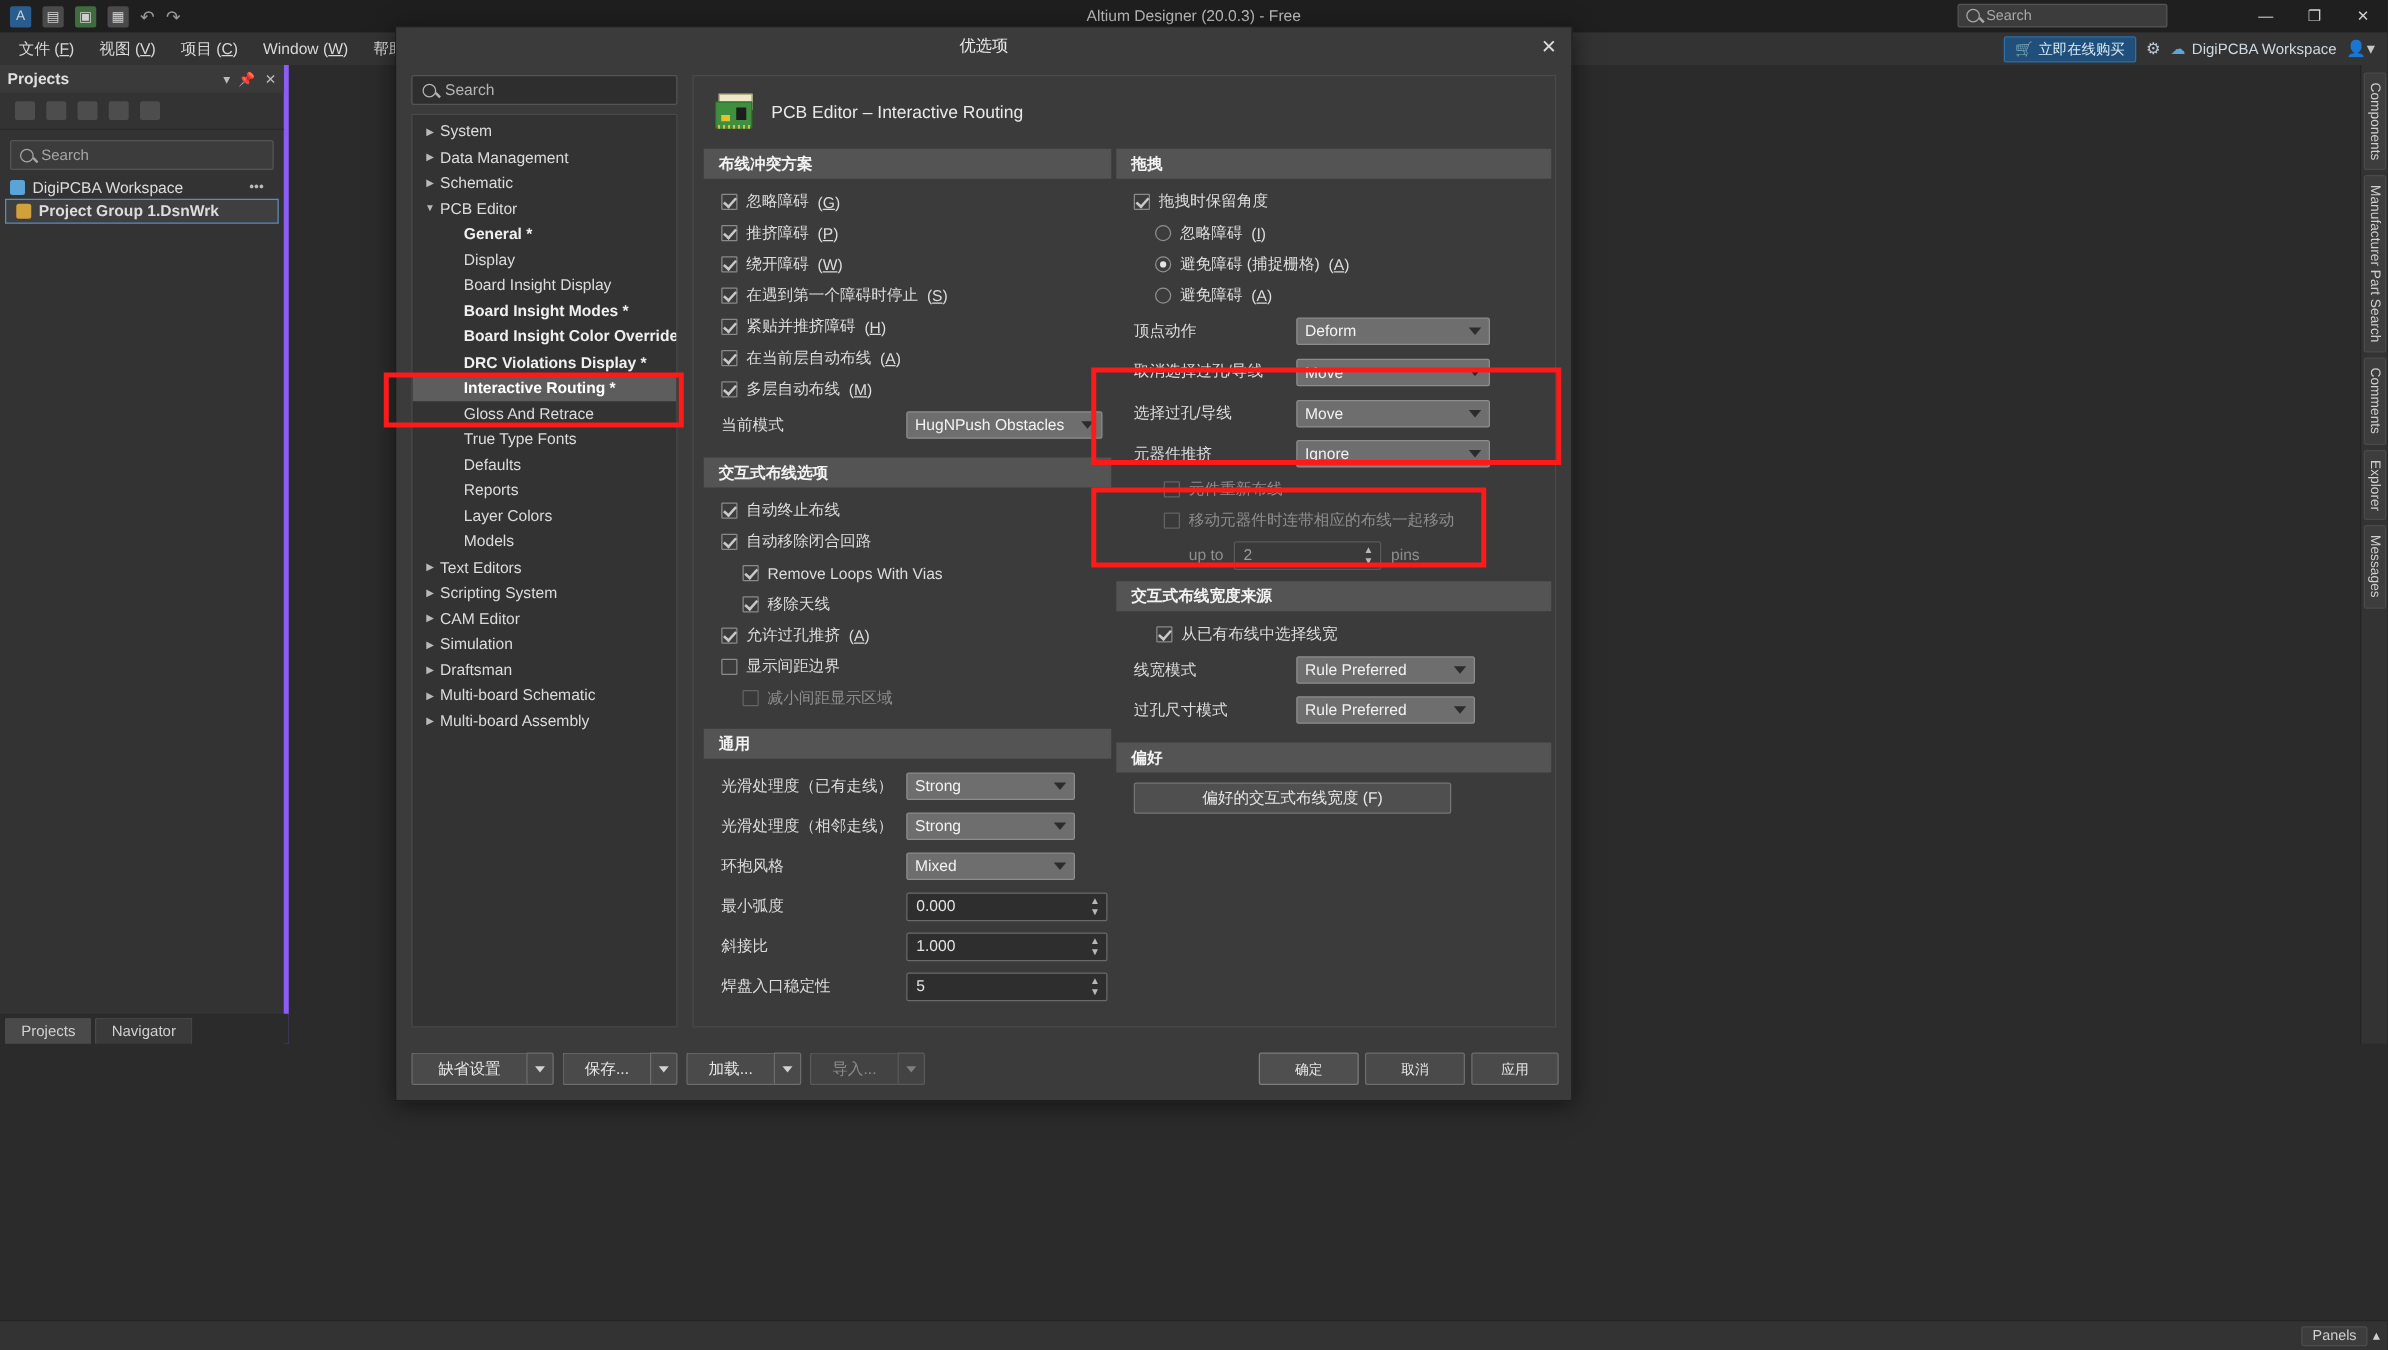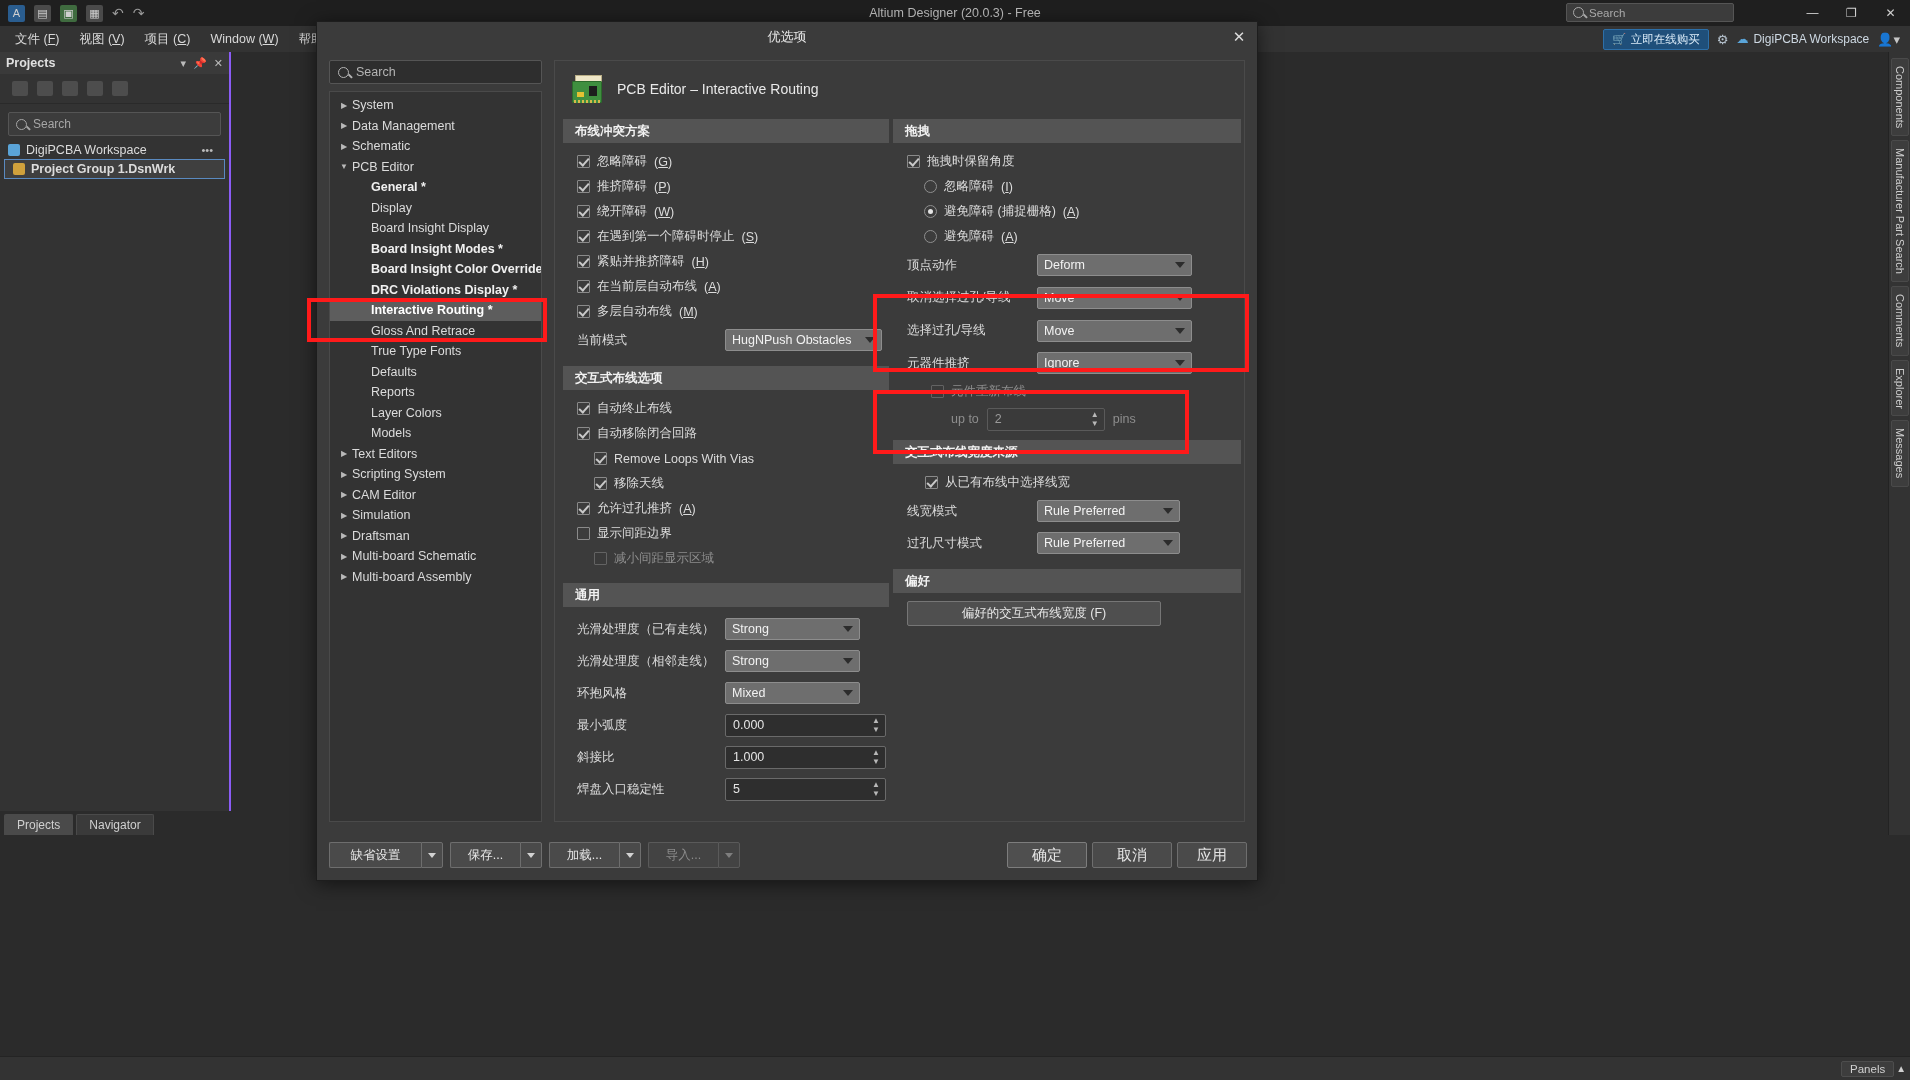--- a/index.html
+++ b/index.html
@@ -59,21 +59,21 @@
   .buy-btn {
     background: #1f4f7a; border: 1px solid #2d6fa8; color: #d9eaf7;
     font-size: 11.5px; padding: 2px 8px; border-radius: 2px;
     display: flex; align-items: center; gap: 4px;
   }
   .ws-label { font-size: 12px; color: #cdd8e2; display: flex; align-items: center; gap: 5px; }
 
   
   .projects-panel {
     position: absolute; left: 0; top: 52px; width: 231px; height: 783px;
-    background: #333333; border-right: 2px solid #8b5cf6;
+    background: #333333; border-right: 4px solid #8b5cf6;
   }
   .pp-header {
     height: 22px; background: #3a3a3a; display: flex; align-items: center;
     padding: 0 6px; font-size: 12.5px; color: #e0e0e0; font-weight: bold;
   }
   .pp-header .spacer { flex: 1; }
   .pp-header .hicon { color: #bbb; font-size: 11px; margin-left: 7px; }
   .pp-toolbar {
     height: 30px; display: flex; align-items: center; gap: 9px; padding: 0 12px;
     border-bottom: 1px solid #2a2a2a;
@@ -264,21 +264,21 @@
   
   .redbox { position: absolute; border: 4px solid #ff1a1a; pointer-events: none; z-index: 40; }
 
   
   .dlg-footer {
     position: absolute; left: 0; right: 0; bottom: 0; height: 48px;
   }
   .btn {
     position: absolute; height: 26px; background: #4a4a4a; border: 1px solid #6e6e6e;
     border-radius: 2px; display: flex; align-items: center; justify-content: center;
-    font-size: 15px; color: #e6e6e6;
+    font-size: 11px; color: #e6e6e6;
   }
   .split {
     position: absolute; height: 26px; display: flex;
   }
   .split .main {
     background: #4a4a4a; border: 1px solid #6e6e6e; border-right: none; border-radius: 2px 0 0 2px;
     display: flex; align-items: center; justify-content: center; font-size: 12.5px; color: #e6e6e6;
   }
   .split .main.dis { color: #8b8b8b; background: #434343; border-color:#5a5a5a; }
   .split .drop {
@@ -702,20 +702,24 @@
                 <span class="lab w130">元器件推挤</span>
                 <div class="combo wide">
                   <span class="txt">Ignore</span>
                   <span class="car"></span>
                 </div>
               </div>
               <div class="chk-row indent disabled" style="padding-left:24px;">
                 <span class="cbox dis"></span>
                 <span>元件重新布线</span>
               </div>
+              <div class="chk-row indent disabled" style="padding-left:24px;">
+                <span class="cbox dis"></span>
+                <span>移动元器件时连带相应的布线一起移动</span>
+              </div>
               <div class="uptorow">
                 <span>up to</span>
                 <div class="spin dis">
                   <span class="val">2</span>
                   <span class="arrows">
                       <span>▲</span>
                       <span>▼</span>
                     </span>
                 </div>
                 <span>pins</span>

